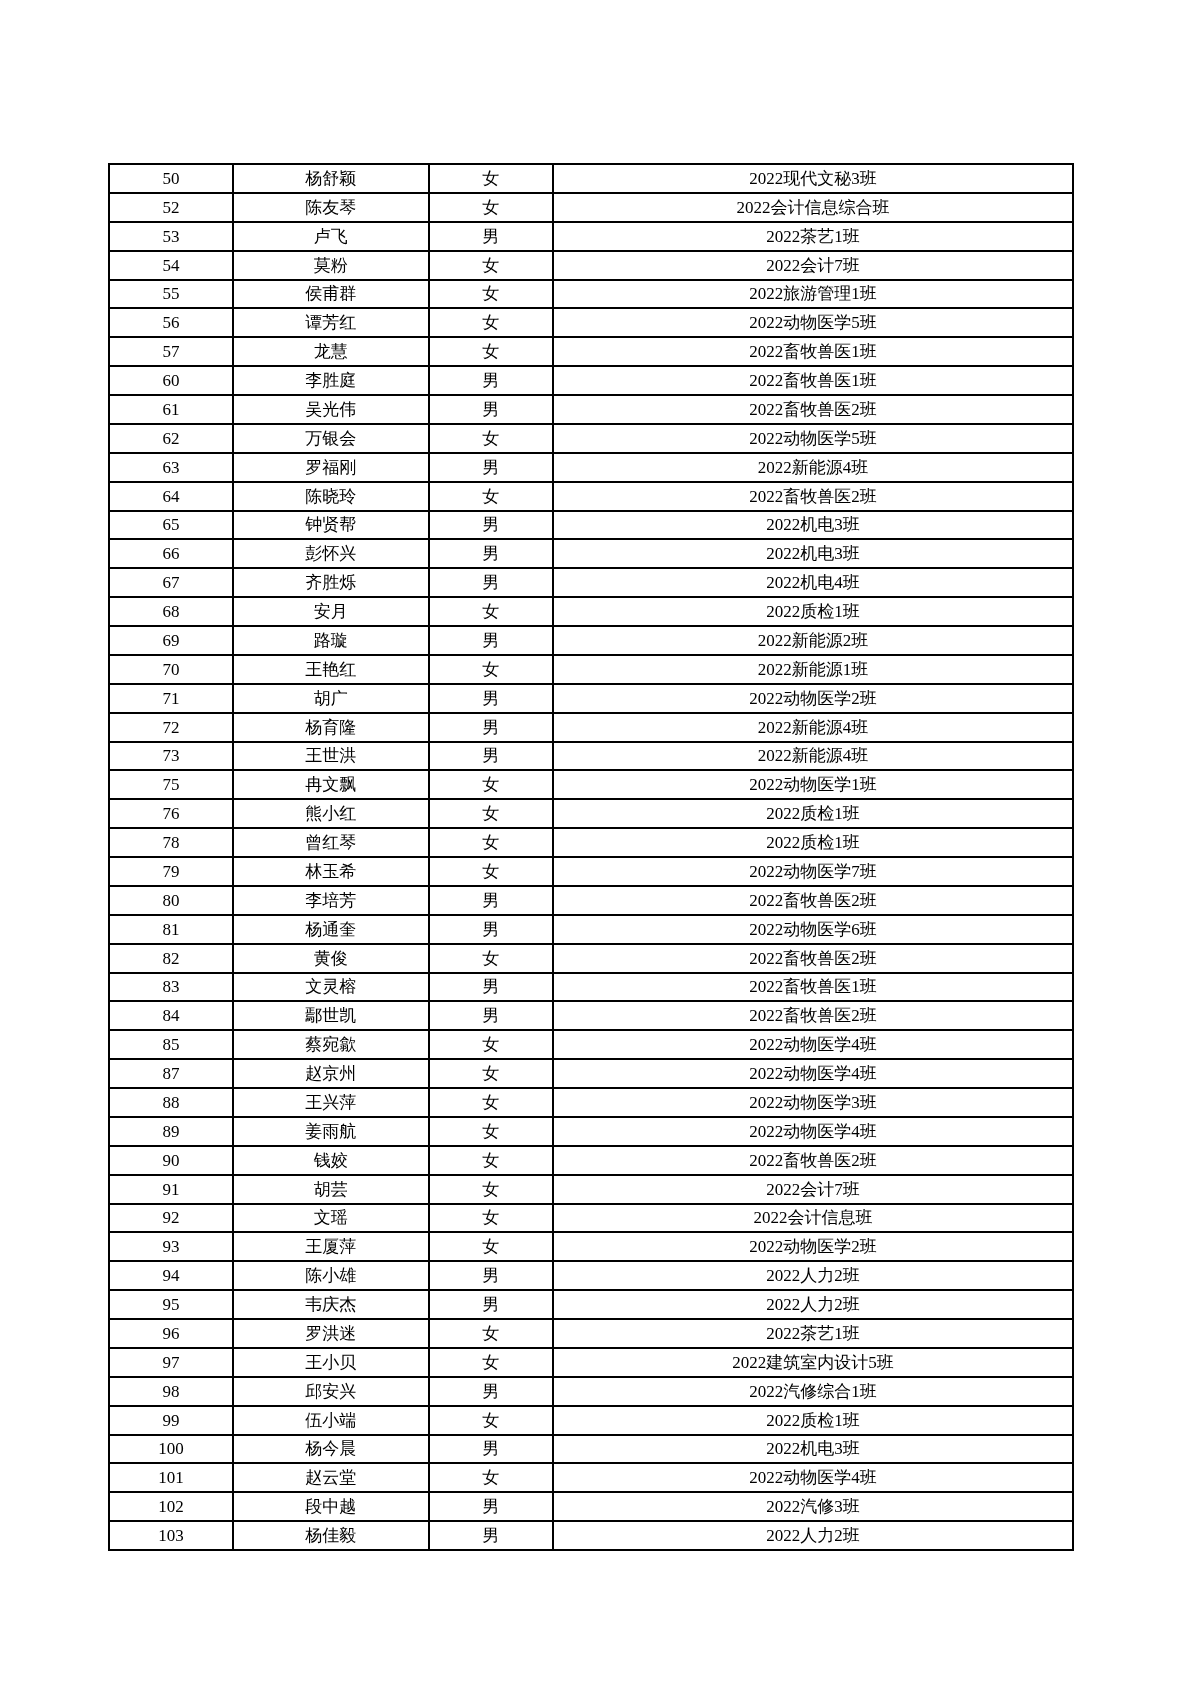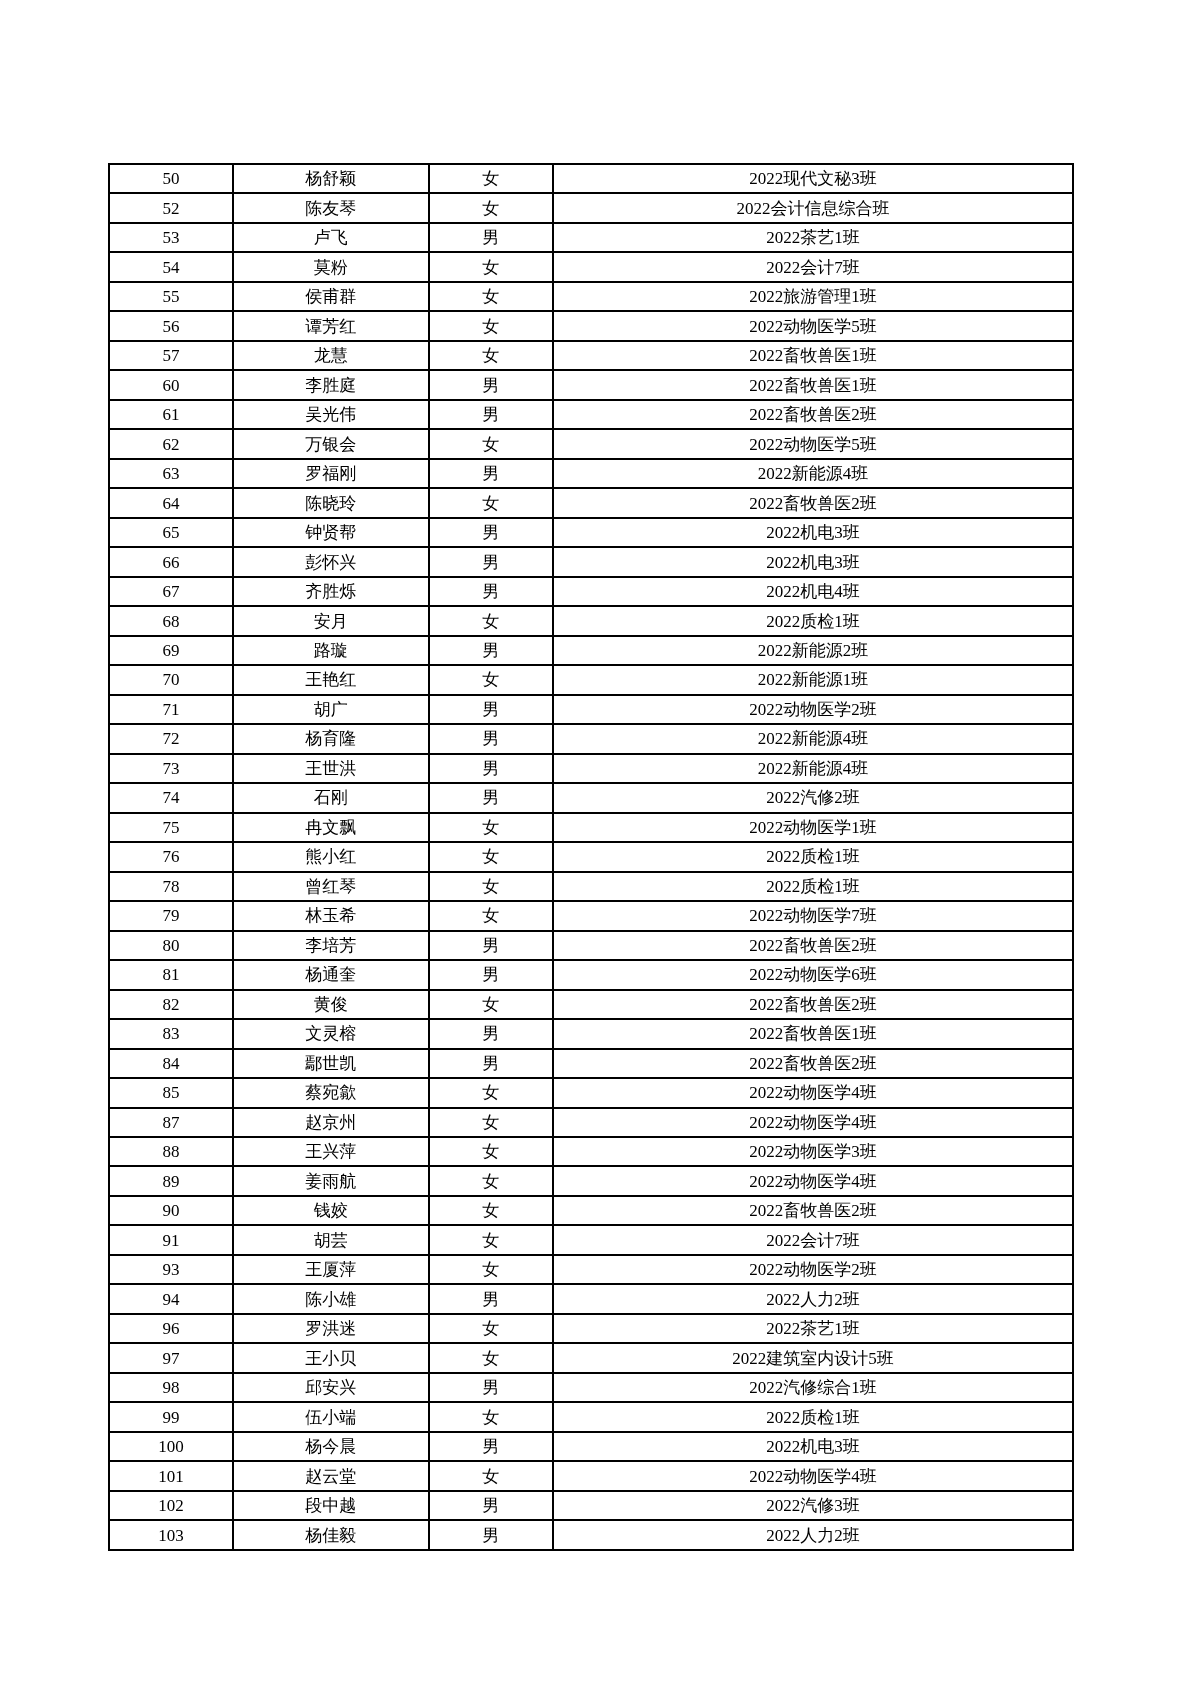--- a/index.html
+++ b/index.html
@@ -176,26 +176,20 @@
         <td>男</td>
         <td>2022新能源4班</td>
       </tr>
         <tr>
         <td>73</td>
         <td>王世洪</td>
         <td>男</td>
         <td>2022新能源4班</td>
       </tr>
         <tr>
-        <td>74</td>
-        <td>石刚</td>
-        <td>男</td>
-        <td>2022汽修2班</td>
-      </tr>
-        <tr>
         <td>75</td>
         <td>冉文飘</td>
         <td>女</td>
         <td>2022动物医学1班</td>
       </tr>
         <tr>
         <td>76</td>
         <td>熊小红</td>
         <td>女</td>
         <td>2022质检1班</td>
@@ -272,28 +266,40 @@
         <td>女</td>
         <td>2022畜牧兽医2班</td>
       </tr>
         <tr>
         <td>91</td>
         <td>胡芸</td>
         <td>女</td>
         <td>2022会计7班</td>
       </tr>
         <tr>
+        <td>92</td>
+        <td>文瑶</td>
+        <td>女</td>
+        <td>2022会计信息班</td>
+      </tr>
+        <tr>
         <td>93</td>
         <td>王厦萍</td>
         <td>女</td>
         <td>2022动物医学2班</td>
       </tr>
         <tr>
         <td>94</td>
         <td>陈小雄</td>
+        <td>男</td>
+        <td>2022人力2班</td>
+      </tr>
+        <tr>
+        <td>95</td>
+        <td>韦庆杰</td>
         <td>男</td>
         <td>2022人力2班</td>
       </tr>
         <tr>
         <td>96</td>
         <td>罗洪迷</td>
         <td>女</td>
         <td>2022茶艺1班</td>
       </tr>
         <tr>

